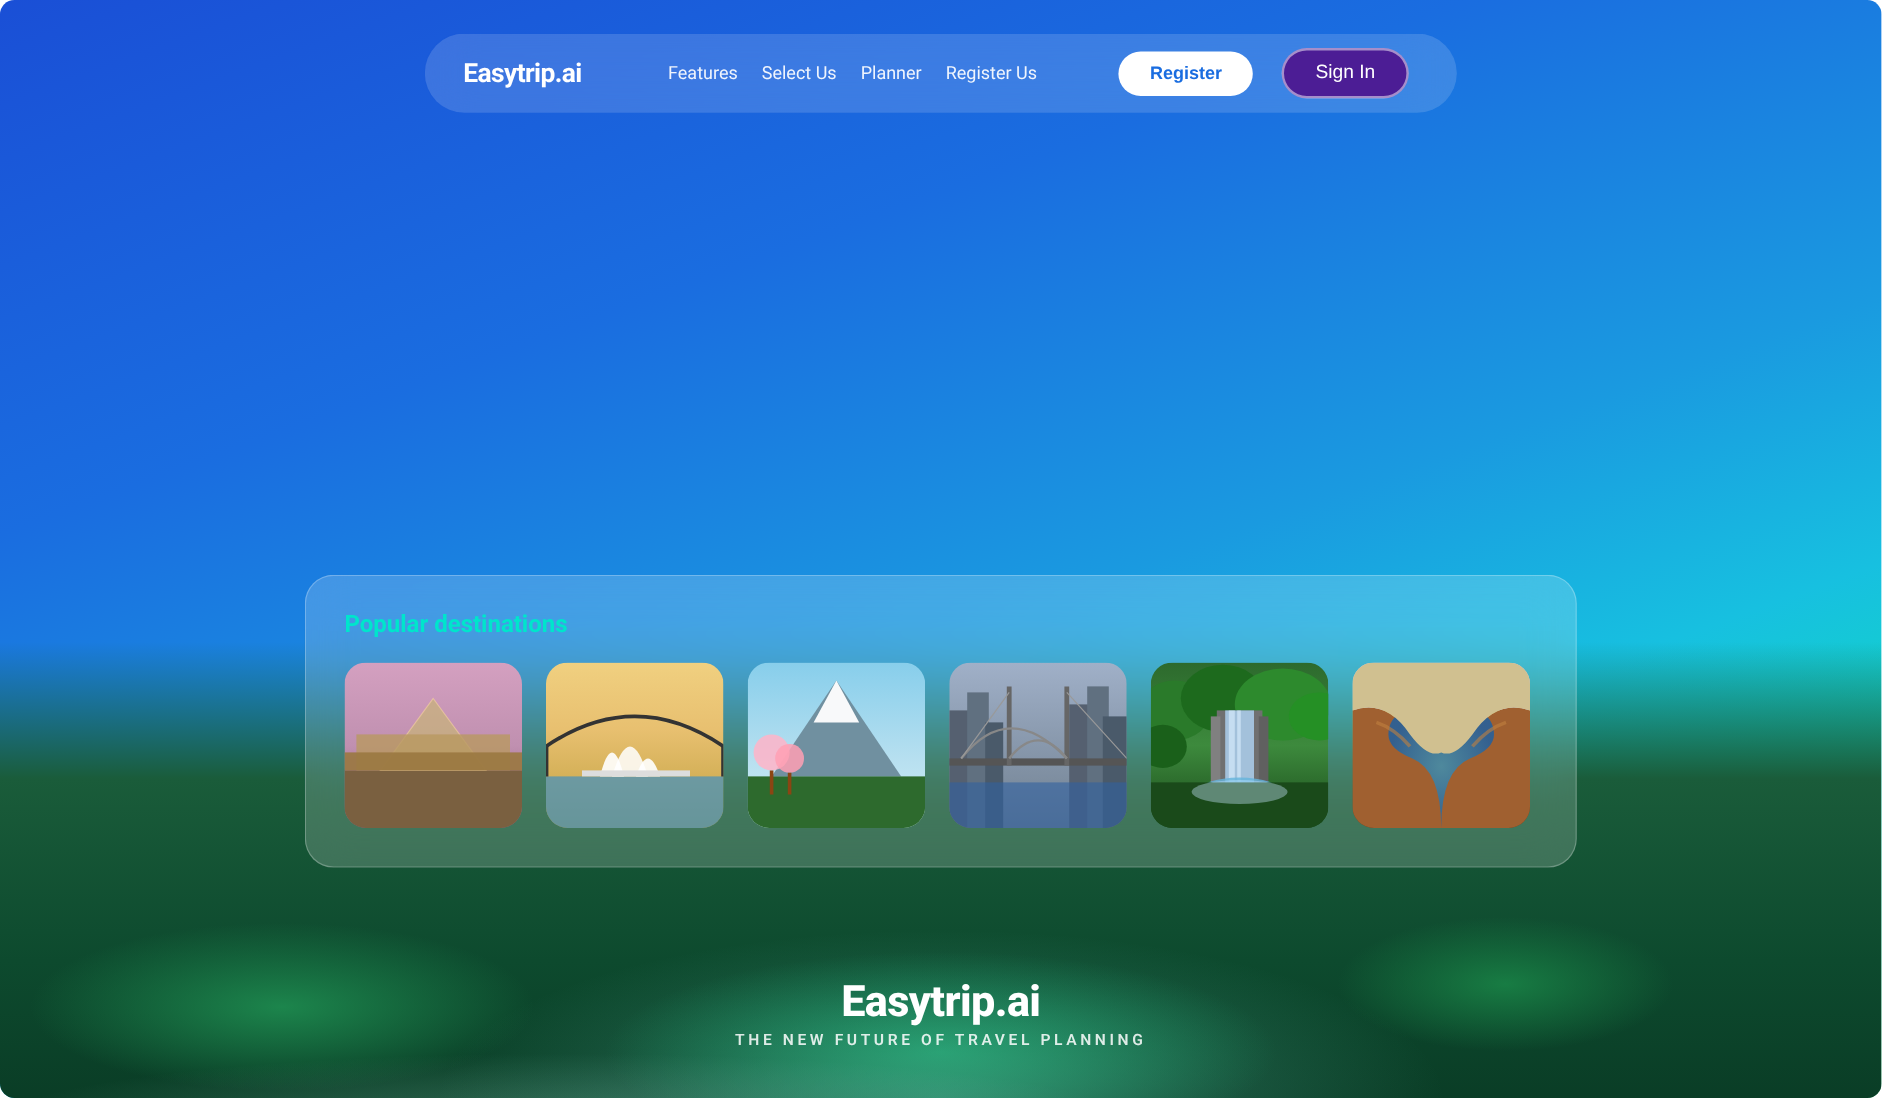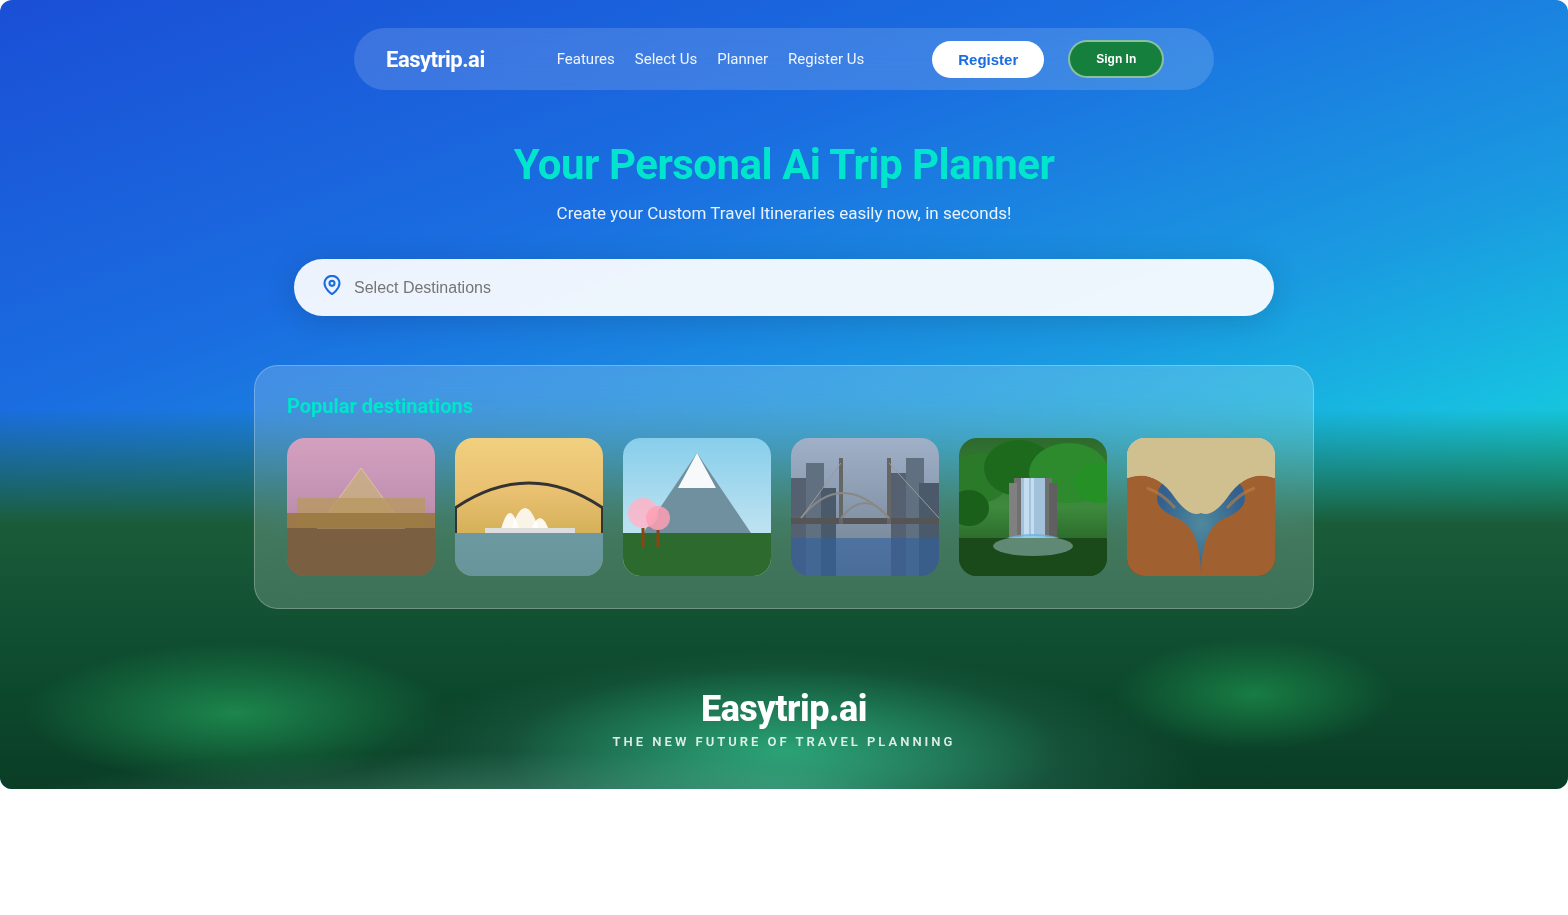--- a/index.html
+++ b/index.html
@@ -50,21 +50,21 @@
       width: 100%; height: 60%;
       background:
         radial-gradient(ellipse 600px 200px at 50% 100%, rgba(100,200,180,0.4) 0%, transparent 70%),
         radial-gradient(ellipse 800px 100px at 30% 110%, rgba(150,220,200,0.3) 0%, transparent 60%);
     }
 
     
     .window {
       position: relative;
       width: 1568px;
-      height: 789px;
+      height: 915px;
       border-radius: 12px;
       overflow: hidden;
       z-index: 2;
     }
 
     
     .navbar {
       position: absolute;
       top: 28px; left: 0; right: 0;
       display: flex;
@@ -122,27 +122,27 @@
       border: none;
       border-radius: 25px;
       padding: 10px 26px;
       font-size: 15px;
       font-weight: 600;
       cursor: pointer;
       white-space: nowrap;
     }
 
     .btn-signin {
-      background: #15803d;
+      background: #4c1d95;
       color: white;
       border: 2px solid rgba(255,255,255,0.5);
       border-radius: 25px;
       padding: 10px 26px;
-      font-size: 12px;
-      font-weight: 700;
+      font-size: 16px;
+      font-weight: 400;
       cursor: pointer;
       white-space: nowrap;
     }
 
     
     .hero {
       position: absolute;
       top: 140px; left: 0; right: 0;
       display: flex;
       flex-direction: column;
@@ -189,21 +189,21 @@
       border: none;
       outline: none;
       font-size: 16px;
       color: #666;
       width: 100%;
     }
 
     
     .popular-card {
       position: absolute;
-      bottom: 180px;
+      bottom: 192px;
       left: 50%;
       transform: translateX(-50%);
       width: 1060px;
       background: rgba(255,255,255,0.18);
       backdrop-filter: blur(20px);
       border-radius: 24px;
       padding: 28px 32px 32px;
       z-index: 8;
       border: 1px solid rgba(255,255,255,0.25);
     }
@@ -282,34 +282,20 @@
         <a class="nav-link">Register Us</a>
       </div>
 
       <div class="nav-buttons">
         <button class="btn-register">Register</button>
         <button class="btn-signin">Sign In</button>
       </div>
     </div>
   </nav>
 
-  <section class="hero">
-    <h1 class="hero-title">Your Personal Ai Trip Planner</h1>
-    <p class="hero-subtitle">Create your Custom Travel Itineraries easily now, in seconds!</p>
-
-    <div class="search-bar">
-      <div class="search-icon-wrap">
-        <svg width="20" height="20" viewBox="0 0 24 24" fill="none" stroke="#1a6de0" stroke-width="2.5" stroke-linecap="round" stroke-linejoin="round">
-          <path d="M21 10c0 7-9 13-9 13s-9-6-9-13a9 9 0 0 1 18 0z"></path>
-          <circle cx="12" cy="10" r="3"></circle>
-        </svg>
-      </div>
-      <input class="search-input" type="text" placeholder="Select Destinations" style="">
-    </div>
-  </section>
 
   <div class="popular-card">
     <h2 class="popular-title">Popular destinations</h2>
 
     <div class="destinations-grid">
 
       <div class="dest-item">
         <svg class="dest-svg" viewBox="0 0 148 138" xmlns="http://www.w3.org/2000/svg">
           <defs>
             <linearGradient id="skyG1" x1="0" y1="0" x2="0" y2="1">

